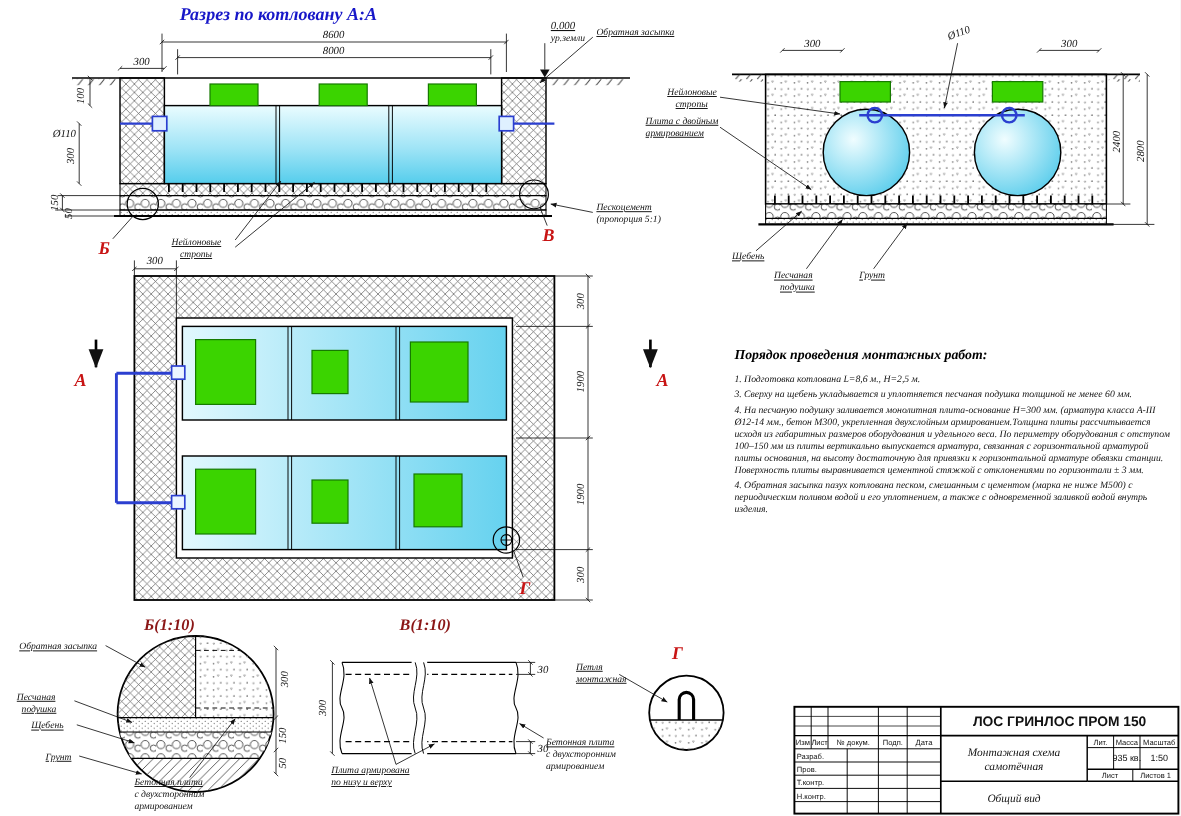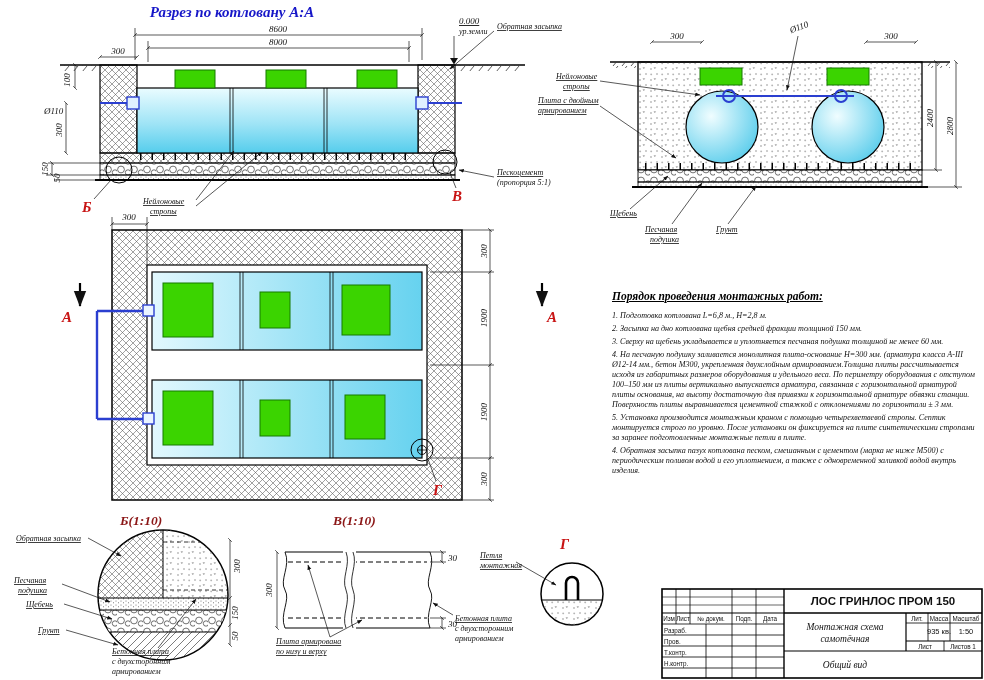--- a/index.html
+++ b/index.html
@@ -13,21 +13,21 @@
   .u{text-decoration:underline;}
   .red{font:bold italic 15px "Liberation Serif",serif;fill:#c81414;}
   .tblue{font:bold italic 15px "Liberation Serif",serif;fill:#1717c8;}
   .tmaroon{font:bold italic 13.5px "Liberation Serif",serif;fill:#8b1717;}
   .tb6{font:6.3px "Liberation Sans",sans-serif;}
   .tb7{font:7.5px "Liberation Sans",sans-serif;}
   .tb9{font:italic 9.5px "Liberation Serif",serif;}
   .tb11{font:bold 11.5px "Liberation Sans",sans-serif;}
   .instructions{position:absolute;left:612px;top:290px;width:368px;}
   .instructions .ititle{font:bold italic 11.5px "Liberation Serif",serif;
-     text-decoration:underline;margin:0 0 9px 0;color:#000;}
+     margin:0 0 9px 0;color:#000;}
   .instructions .item{font:italic 8.1px "Liberation Serif",serif;line-height:1.24;
      margin:0 0 3px 0;color:#111;}
 </style>
 </head>
 <body>
 
 <div class="sheet">
 <svg width="984" height="680" viewBox="0 0 984 680">
 <defs>
   <pattern id="xhatch" width="7" height="7" patternUnits="userSpaceOnUse">
@@ -426,20 +426,18 @@
   <text class="tb6" x="770" y="621" text-anchor="middle">Дата</text>
   <text class="tb6" x="664" y="632.5">Разраб.</text>
   <text class="tb6" x="664" y="643.5">Пров.</text>
   <text class="tb6" x="664" y="654.5">Т.контр.</text>
   <text class="tb6" x="664" y="665.5">Н.контр.</text>
 </g>
 </svg>
 
 <div class="instructions">
   <div class="ititle">Порядок проведения монтажных работ:</div>
-  <div class="item">1. Подготовка котлована L=6,8 м., Н=2,8 м.</div>
-  <div class="item">2. Засыпка на дно котлована щебня средней фракции толщиной 150 мм.</div>
+  <div class="item">1. Подготовка котлована L=8,6 м., Н=2,5 м.</div>
   <div class="item">3. Сверху на щебень укладывается и уплотняется песчаная подушка толщиной не менее 60 мм.</div>
   <div class="item">4. На песчаную подушку заливается монолитная плита-основание Н=300 мм. (арматура класса А-III Ø12-14 мм., бетон М300, укрепленная двухслойным армированием.Толщина плиты рассчитывается исходя из габаритных размеров оборудования и удельного веса. По периметру оборудования с отступом 100–150 мм из плиты вертикально выпускается арматура, связанная с горизонтальной арматурой плиты основания, на высоту достаточную для привязки к горизонтальной арматуре обвязки станции. Поверхность плиты выравнивается цементной стяжкой с отклонениями по горизонтали ± 3 мм.</div>
-  <div class="item">5. Установка производится монтажным краном с помощью четырехветвевой стропы. Септик монтируется строго по уровню. После установки он фиксируется на плите синтетическими стропами за заранее подготовленные монтажные петли в плите.</div>
   <div class="item">4. Обратная засыпка пазух котлована песком, смешанным с цементом (марка не ниже М500) с периодическим поливом водой и его уплотнением, а также с одновременной заливкой водой внутрь изделия.</div>
 </div>
 </div>
 
 </body></html>

